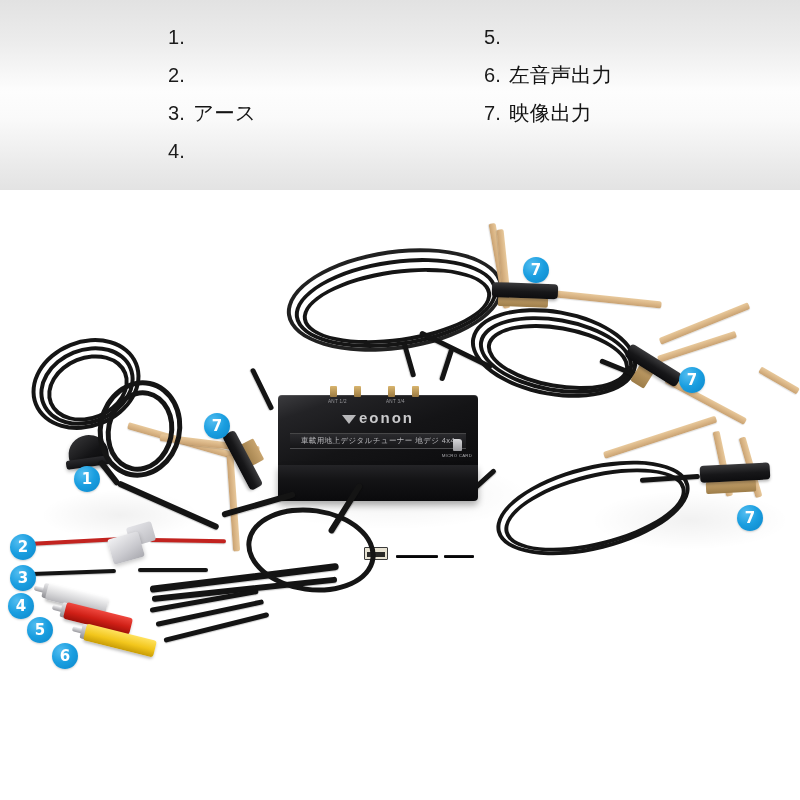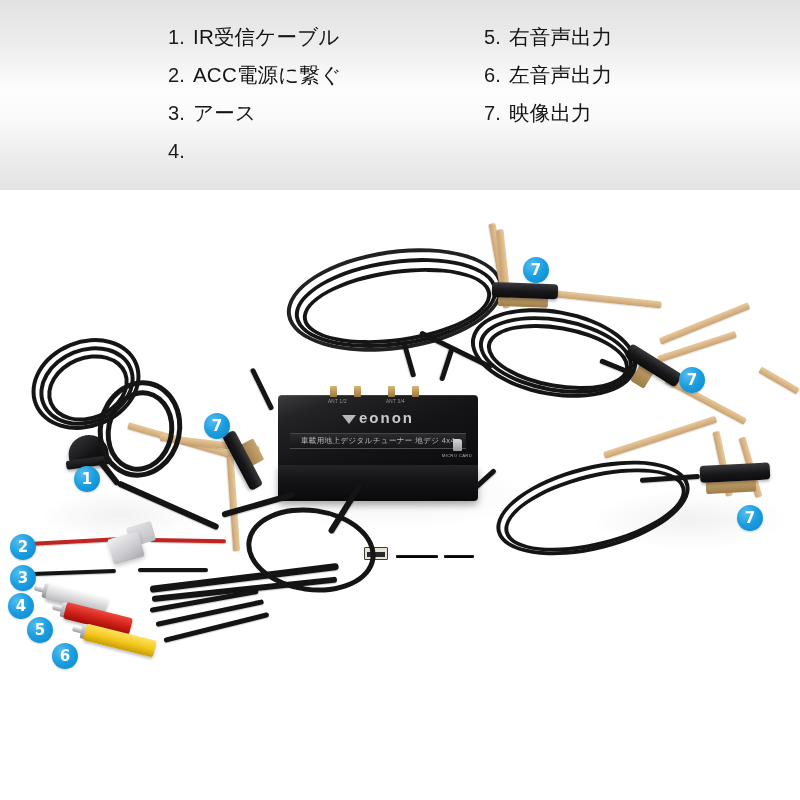--- a/index.html
+++ b/index.html
@@ -89,39 +89,36 @@
 <body>
 
 <div id="page">
 
   <div id="legend-band">
     <div id="legend-grid">
 
       <div class="legend-col" id="legend-col-left">
         <div class="legend-item">
           <span class="legend-num">1.</span>
-          <span class="legend-label">IR受信ケーブル</span>
         </div>
         <div class="legend-item">
           <span class="legend-num">2.</span>
-          <span class="legend-label">ACC電源に繋ぐ</span>
         </div>
         <div class="legend-item">
           <span class="legend-num">3.</span>
           <span class="legend-label">アース</span>
         </div>
         <div class="legend-item">
           <span class="legend-num">4.</span>
         </div>
       </div>
 
       <div class="legend-col" id="legend-col-right">
         <div class="legend-item">
           <span class="legend-num">5.</span>
-          <span class="legend-label">右音声出力</span>
         </div>
         <div class="legend-item">
           <span class="legend-num">6.</span>
           <span class="legend-label">左音声出力</span>
         </div>
         <div class="legend-item">
           <span class="legend-num">7.</span>
           <span class="legend-label">映像出力</span>
         </div>
       </div>

